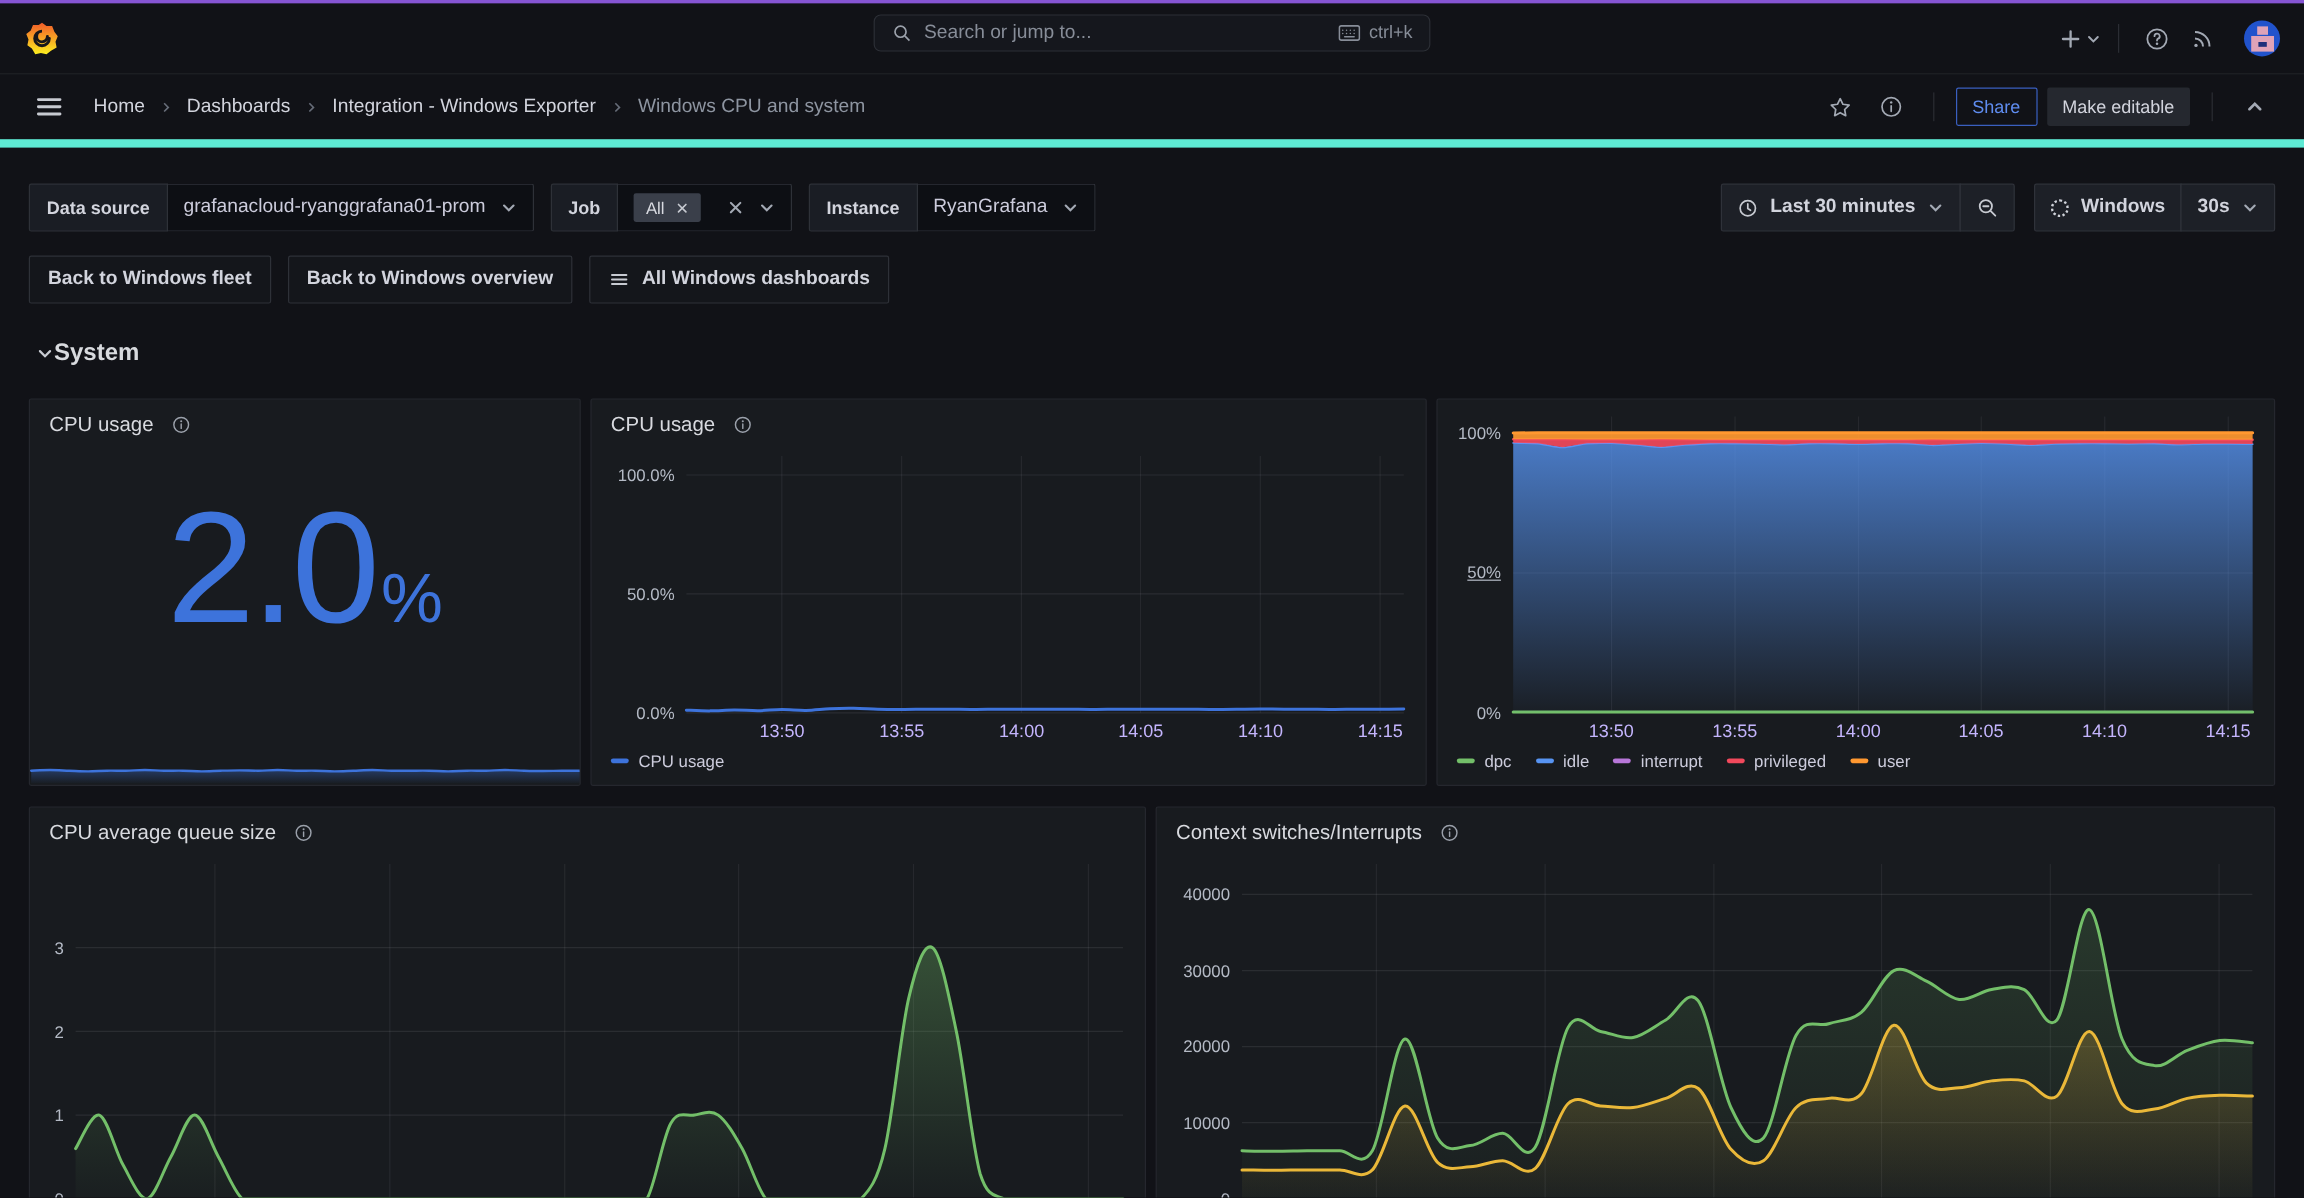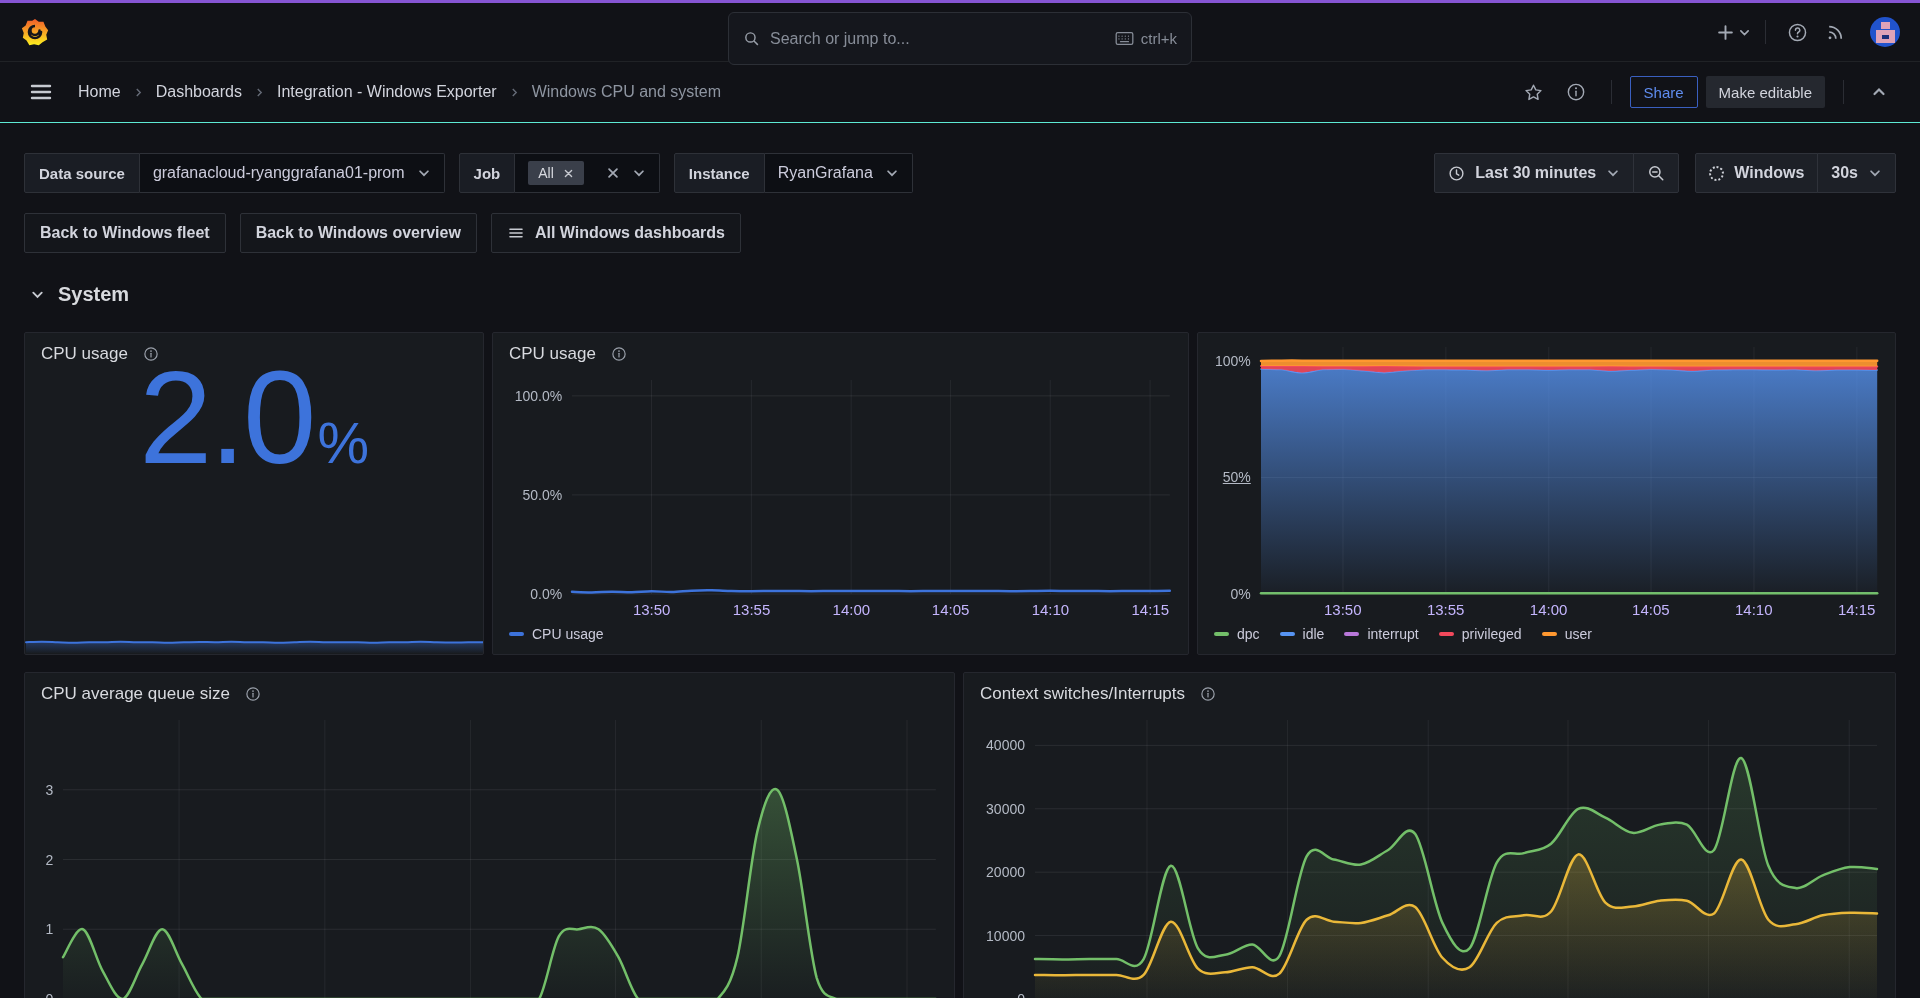--- a/index.html
+++ b/index.html
@@ -2,33 +2,33 @@
 <html><head>
 <meta charset="utf-8">
 <style>
 *{margin:0;padding:0;box-sizing:border-box}
 html,body{width:1920px;height:998px;overflow:hidden;background:#111217;
   font-family:"Liberation Sans","DejaVu Sans",sans-serif;color:#ccccdc}
 .accent{height:3px}
 .topnav{height:59px;display:flex;align-items:center;padding:0 20px;position:relative;
   border-bottom:1px solid #202226;background:#111217}
 .logo{width:32px;height:32px;display:flex;align-items:center;cursor:pointer}
-.searchbox{position:absolute;left:50%;top:9px;transform:translateX(-50%);width:464px;height:53px;
+.searchbox{position:absolute;left:50%;top:9px;transform:translateX(-50%);width:464px;height:31px;
   background:#15171d;border:1px solid #2c2f36;border-radius:6px;display:flex;align-items:center;
   gap:10px;padding:0 14px;color:#878d98;font-size:16px;cursor:text}
 .shortcut{margin-left:auto;display:flex;align-items:center;gap:7px;color:#878d98;font-size:15px}
 .nav-right{margin-left:auto;display:flex;align-items:center;gap:4px}
 .iconbtn{min-width:34px;height:34px;display:flex;align-items:center;justify-content:center;
   color:#a3a9b4;cursor:pointer;gap:4px}
 .vdiv{width:1px;height:24px;background:#2b2d34;margin:0 10px}
 .avatar{width:30px;height:30px;border-radius:50%;background:#2153cc;position:relative;overflow:hidden;cursor:pointer}
 .av-head{position:absolute;left:11px;top:5px;width:9px;height:7px;background:#dfa3b8}
 .av-body{position:absolute;left:6px;top:13px;width:19px;height:13px;background:#dfa3b8}
 .av-slot{position:absolute;left:12px;top:18px;width:7px;height:4px;background:#1c2f7a}
-.bcrow{height:61px;display:flex;align-items:center;padding:0 24px;border-bottom:1px solid #5eead4}
+.bcrow{height:61px;display:flex;align-items:center;padding:0 24px;border-bottom:7px solid #5eead4}
 .crumbs{display:flex;align-items:center;gap:12px;font-size:16px;margin-left:20px}
 .crumb{color:#d2d4dd;cursor:pointer;white-space:nowrap}
 .crumb.current{color:#8e95a1;cursor:default}
 .csep{color:#666c78;font-size:12px;display:flex}
 .bc-right{margin-left:auto;display:flex;align-items:center;gap:8px}
 .btn-share{height:32px;padding:0 13px;border:1px solid #3a5fc0;border-radius:2px;color:#5f8cef;
   font-size:15px;display:flex;align-items:center;background:transparent;cursor:pointer;font-family:inherit}
 .btn-gray{height:32px;padding:0 13px;background:#25282f;border:none;border-radius:2px;font-size:15px;
   color:#d2d4dd;display:flex;align-items:center;cursor:pointer;font-family:inherit}
 .content{padding:30px 24px 0}
@@ -45,37 +45,37 @@
 .seg{display:flex;align-items:center;gap:10px;padding:0 13px;height:40px;background:#1d2027;
   border:1px solid #2f323a;font-size:16px;font-weight:700;color:#d2d4dd;cursor:pointer;white-space:nowrap}
 .seg+.seg{margin-left:-1px}
 .seg.first{border-radius:2px 0 0 2px}
 .seg.last{border-radius:0 2px 2px 0}
 .gap16{width:16px}
 .spinner{width:15px;height:15px;border-radius:50%;border:2px dotted #cfd2d9;display:inline-block}
 .links{display:flex;gap:14px;margin-top:20px}
 .linkbtn{height:40px;display:flex;align-items:center;gap:10px;padding:0 15px;background:#14161b;
   border:1px solid #2e3138;font-size:16px;font-weight:700;color:#d2d4dd;border-radius:2px;cursor:pointer}
-.section{display:flex;align-items:center;gap:13px;margin:30px 0 0 6px;cursor:pointer}
+.section{display:flex;align-items:center;margin:30px 0 0 6px;cursor:pointer}
 .section-title{font-size:20px;font-weight:700;color:#d8dade}
 .row{display:flex;gap:8px;margin:0 24px}
 .row1{margin-top:26px;height:323px}
 .row2{margin-top:17px;height:340px}
 .panel{background:#181b1f;border:1px solid #25272e;border-radius:2px;display:flex;
   flex-direction:column;position:relative;overflow:hidden}
 .panel-h{display:flex;align-items:center;gap:15px;padding:11px 16px 2px;cursor:pointer}
 .panel-title{font-size:17px;font-weight:500;color:#d8dadf}
 .infoicon{color:#9aa0aa;display:flex}
 .chart{flex:1;margin:6px 12px 2px 12px}
 .tick-y{font-size:14px;color:#b4bac5}
 .tick-x{font-size:15px;color:#c4b5fd}
 .legend{display:flex;gap:20px;padding:2px 16px 12px;font-size:14px;color:#ccccdc;align-items:center;flex-wrap:wrap}
 .legend-item{display:flex;align-items:center;cursor:pointer}
 .lmark{width:15px;height:4px;border-radius:2px;display:inline-block;margin-right:8px}
-.stat-body{flex:1;display:flex;align-items:flex-start;justify-content:center;transform:translateY(-14px)}
+.stat-body{flex:1;display:flex;align-items:center;justify-content:center;transform:translateY(-14px)}
 .stat-inner{display:flex;align-items:baseline}
 .stat-num{font-size:132px;font-weight:500;color:#3D73DB;letter-spacing:-3px;line-height:1}
 .stat-unit{font-size:58px;font-weight:500;color:#3D73DB;margin-left:4px}
 .spark{position:absolute;left:1px;right:1px;bottom:1px;height:46px}
 svg.ic{display:block}
 </style>
 </head>
 <body>
 
 <div class="accent" style="background: rgb(134, 85, 212);"></div>

